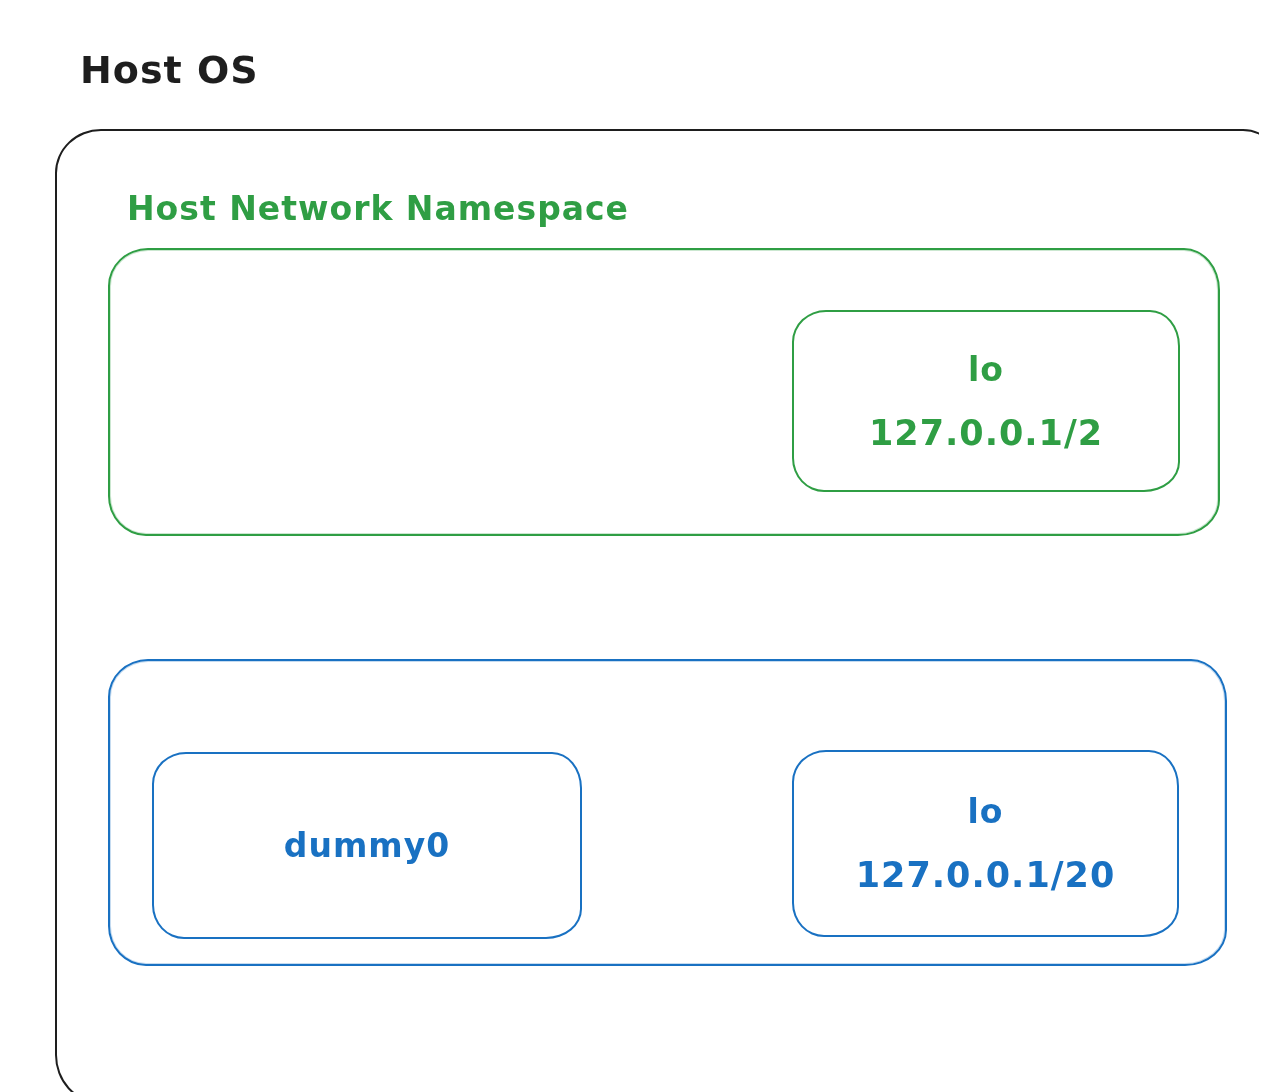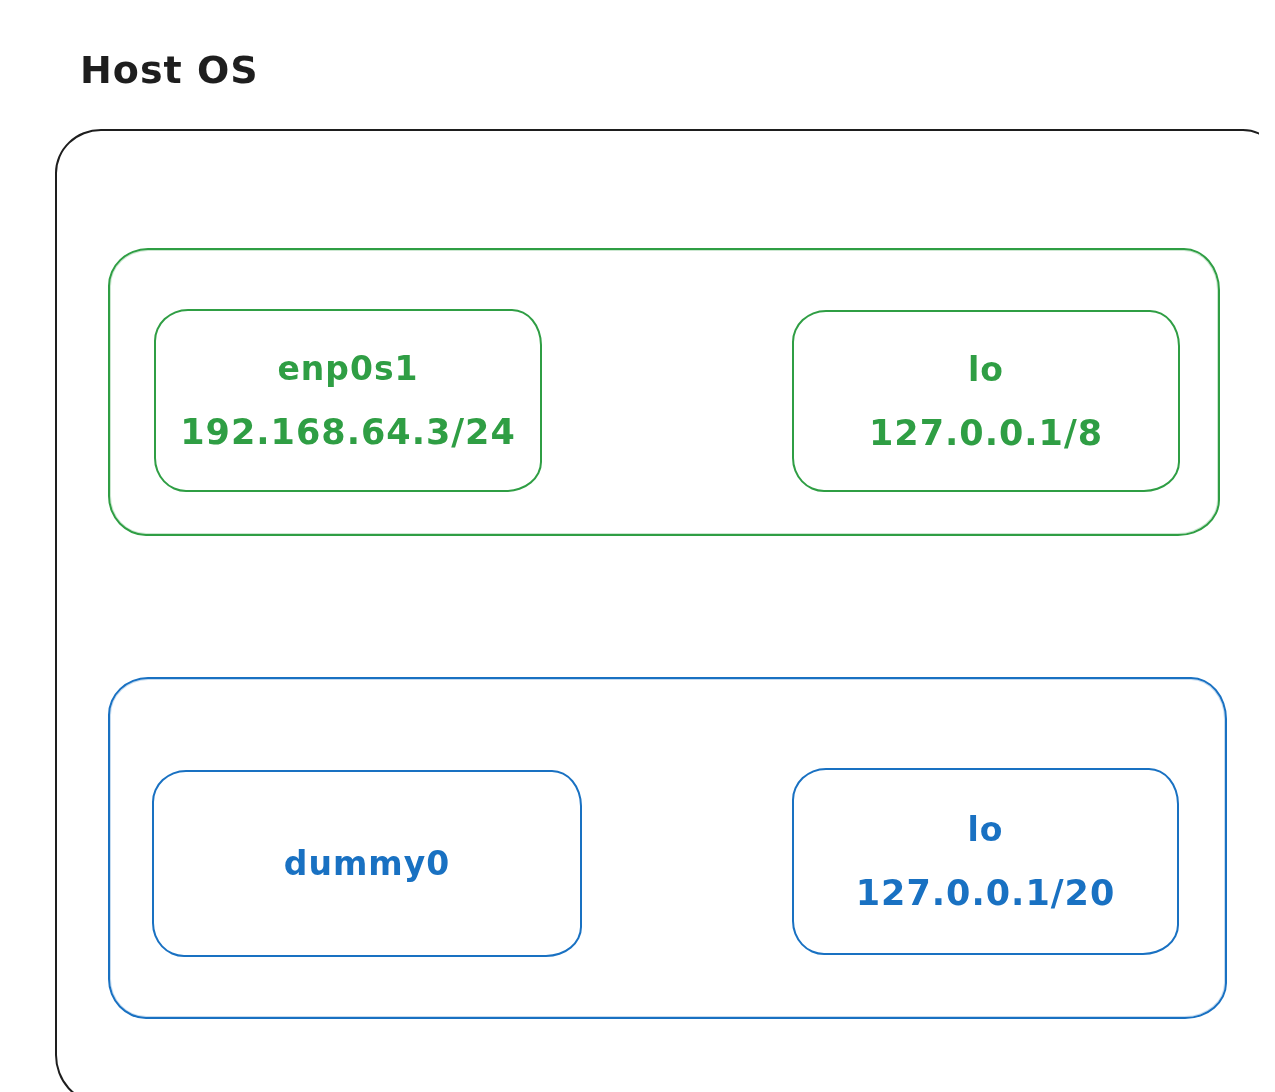--- a/index.html
+++ b/index.html
@@ -59,23 +59,23 @@
     left: 43px;
     top: 109px;
     width: 1112px;
     height: 288px;
     border: 2.5px solid #2f9e44;
     box-shadow: inset 0 0 0 1px rgba(47,158,68,0.25);
   }
 
   .ns-box.blue {
     left: 43px;
-    top: 538px;
+    top: 520px;
     width: 1119px;
-    height: 342px;
+    height: 307px;
     border: 2.5px solid #1971c2;
     box-shadow: inset 0 0 0 1px rgba(25,113,194,0.25);
   }
 
   .if-box {
     position: absolute;
     display: flex;
     flex-direction: column;
     align-items: center;
     justify-content: center;
@@ -99,31 +99,28 @@
 </style>
 </head>
 <body>
 
 <div class="canvas">
 
   <div class="page-title">Host OS</div>
 
   <div class="host-os-box">
 
+    <div class="ns-label green">Host Network Namespace</div>
 
     <div class="ns-box green">
 
-      <div class="if-box green pos-g1">
-        <div class="if-name">enp0s1</div>
-        <div class="if-addr">192.168.64.3/24</div>
-      </div>
 
       <div class="if-box green pos-g2">
         <div class="if-name">lo</div>
-        <div class="if-addr">127.0.0.1/8</div>
+        <div class="if-addr">127.0.0.1/2</div>
       </div>
 
     </div>
 
 
     <div class="ns-box blue">
 
       <div class="if-box blue pos-b1">
         <div class="if-name">dummy0</div>
       </div>

